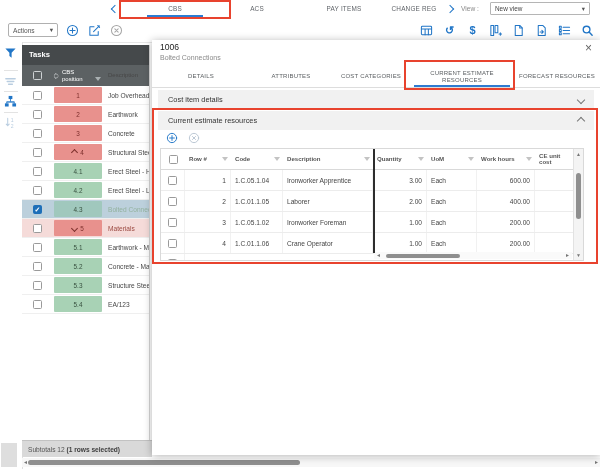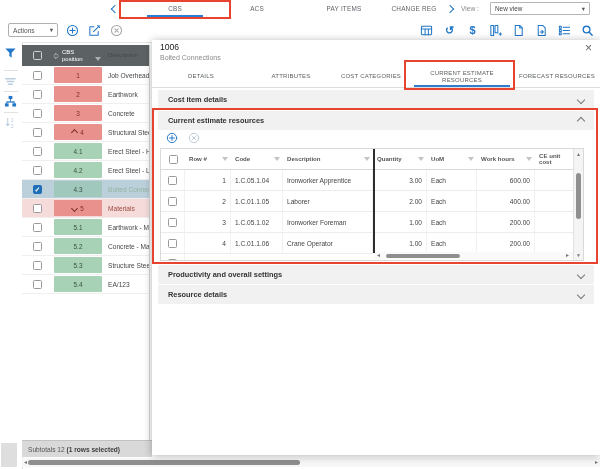--- a/index.html
+++ b/index.html
@@ -83,21 +83,21 @@
   .panel{left:152px;top:40px;width:448px;height:415px;background:#fff;box-shadow:0 1px 8px rgba(0,0,0,.30);z-index:10}
   .pcode{position:absolute;left:8px;top:2px;font-size:8.6px;font-weight:normal;color:#222}
   .pname{position:absolute;left:8px;top:14px;font-size:7px;color:#8a8a8a}
   .pclose{position:absolute;right:8px;top:1px;font-size:12px;color:#666;cursor:pointer}
   .ptabs{position:absolute;left:0;top:26px;width:448px;height:22px;display:flex;border-bottom:1px solid #ddd;box-sizing:border-box}
   .ptab{position:relative;display:flex;align-items:center;justify-content:center;text-align:center;
         color:#5a5e61;font-size:6px;line-height:7px;letter-spacing:.2px;cursor:pointer}
   .ptab .ul{position:absolute;left:4px;right:4px;bottom:0;height:2px;background:#2e7bd1}
   .acc{position:absolute;left:6px;width:436px;height:19px;background:#f1f1f1;display:flex;align-items:center;
        padding:0 10px;box-sizing:border-box;justify-content:space-between;cursor:pointer}
-  .acc .albl{font-weight:bold;font-size:7.4px;color:#333}
+  .acc .albl{font-weight:normal;font-size:7.4px;color:#333}
   .acc .chev{color:#777}
 
   .rtools{position:absolute;left:14px;top:92px;display:flex;gap:10px}
   .rtools .ico{width:12px;height:12px}
 
   
   .rtable{position:absolute;left:8px;top:108px;width:424px;border:1px solid #d9d9d9;box-sizing:border-box;background:#fff}
   .rhead{height:20px;display:flex;border-bottom:1px solid #d9d9d9;font-size:6.1px;font-weight:bold;color:#555}
   .rrow{height:20px;display:flex;border-bottom:1px solid #ececec;font-size:6.6px;color:#444}
   .rcell{display:flex;align-items:center;box-sizing:border-box;border-right:1px solid #f1f1f1;padding:0 4px;position:relative;overflow:hidden}
@@ -245,20 +245,23 @@
       <svg viewBox="0 0 14 14">
           <path d="M4 2.5v8M2.4 8.7L4 10.5l1.6-1.8"></path>
           <text x="7.3" y="6.2" font-size="5.5" fill="currentColor" stroke="none" font-family="Liberation Sans,sans-serif">1</text>
           <text x="7.3" y="12.5" font-size="5.5" fill="currentColor" stroke="none" font-family="Liberation Sans,sans-serif">2</text>
         </svg>
       </span>
     <span class="railcorner"></span>
   </div>
 
   <div class="tasks abs">
+    <div class="ttitle">
+      <span>Tasks</span>
+    </div>
     <div class="thead">
       <span class="tcell tcb">
           <span class="cb dark"></span>
         </span>
       <span class="tcell tpos">
         <span style="color:#cfd3d5;margin-right:2px">
           <svg viewBox="0 0 10 10" width="8" height="8">
               <path d="M2.8 4L5 1.8 7.2 4M2.8 6L5 8.2 7.2 6"></path>
             </svg>
           </span>
@@ -563,27 +566,19 @@
         <span class="sarrow" style="position:absolute;right:1px">►</span>
       </div>
 
       <div class="vscroll">
         <span class="sarrow" style="top:2px">▲</span>
         <span class="thumb"></span>
         <span class="sarrow" style="bottom:2px">▼</span>
       </div>
     </div>
 
-    <div class="acc" style="top:225px">
-      <span class="albl">Productivity and overall settings</span>
-      <span class="chev big"></span>
-    </div>
-    <div class="acc" style="top:245px">
-      <span class="albl">Resource details</span>
-      <span class="chev big"></span>
-    </div>
   </div>
 
   <div class="ann" style="left:119px;top:0;width:108px;height:15px"></div>
   <div class="ann" style="left:404px;top:60px;width:107px;height:26px"></div>
   <div class="ann" style="left:152px;top:108px;width:442px;height:152px"></div>
 
 </div>
 
 </body></html>

